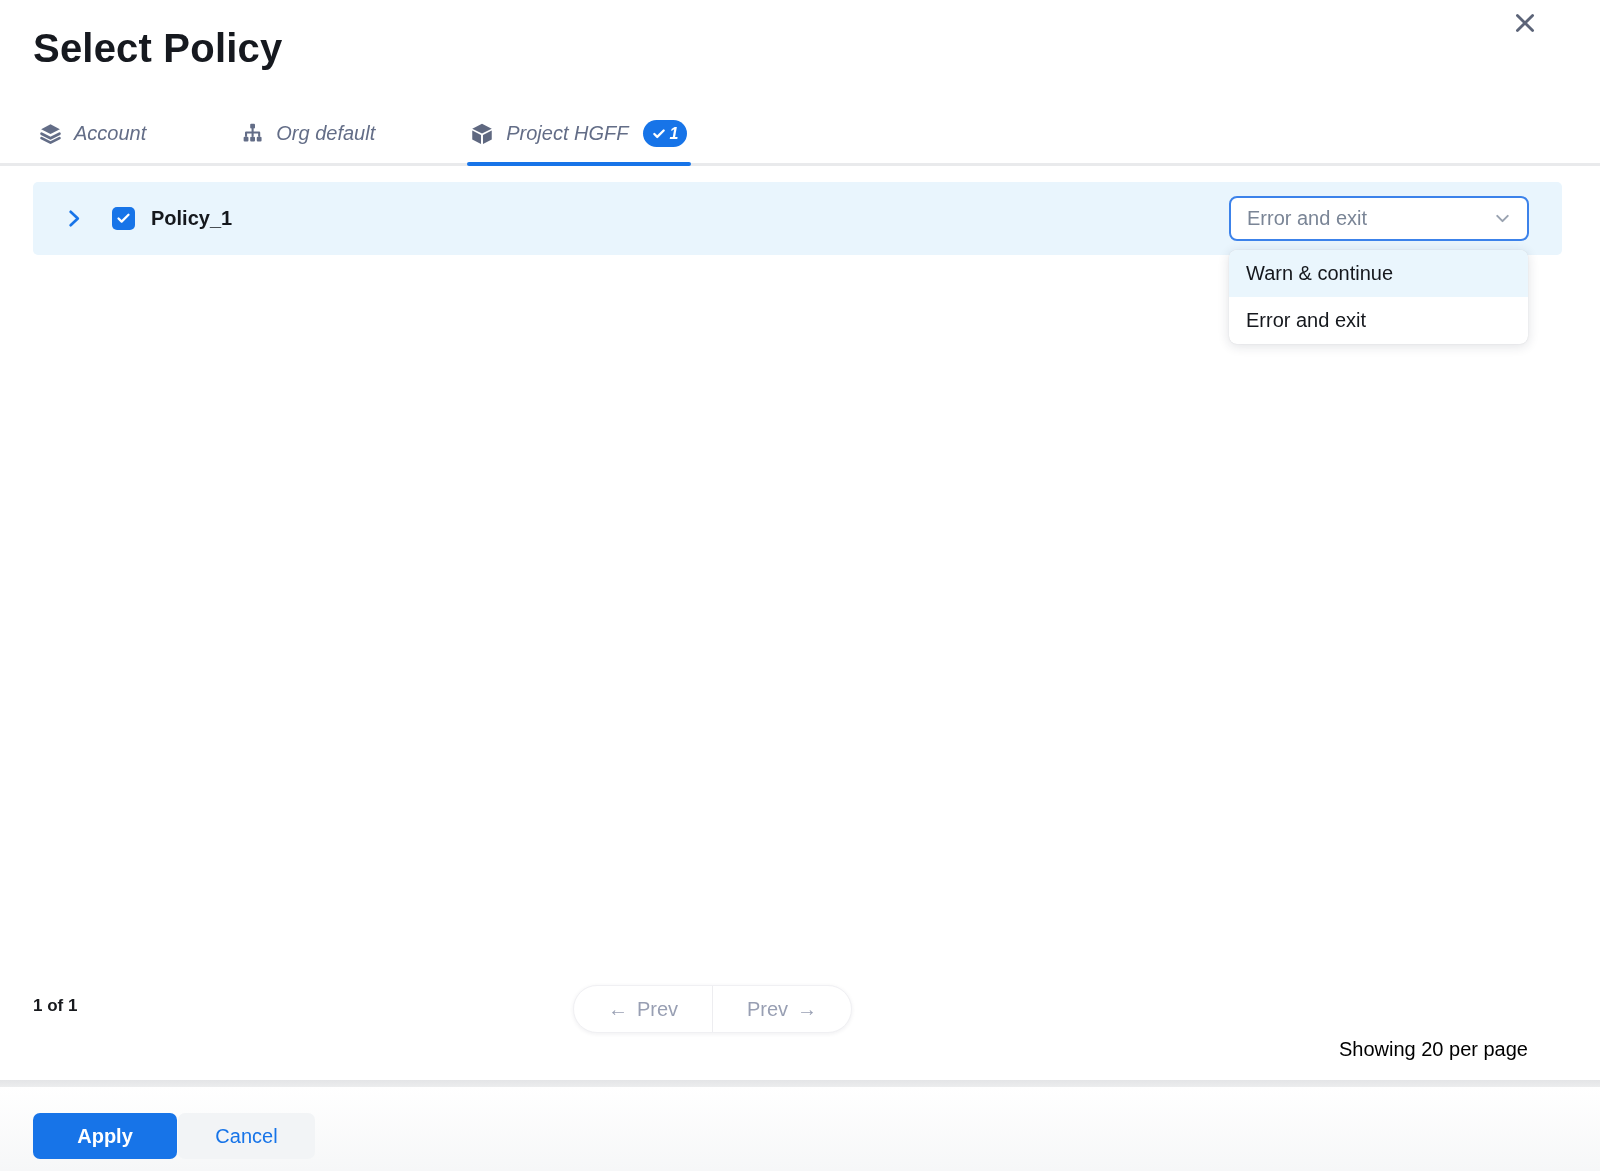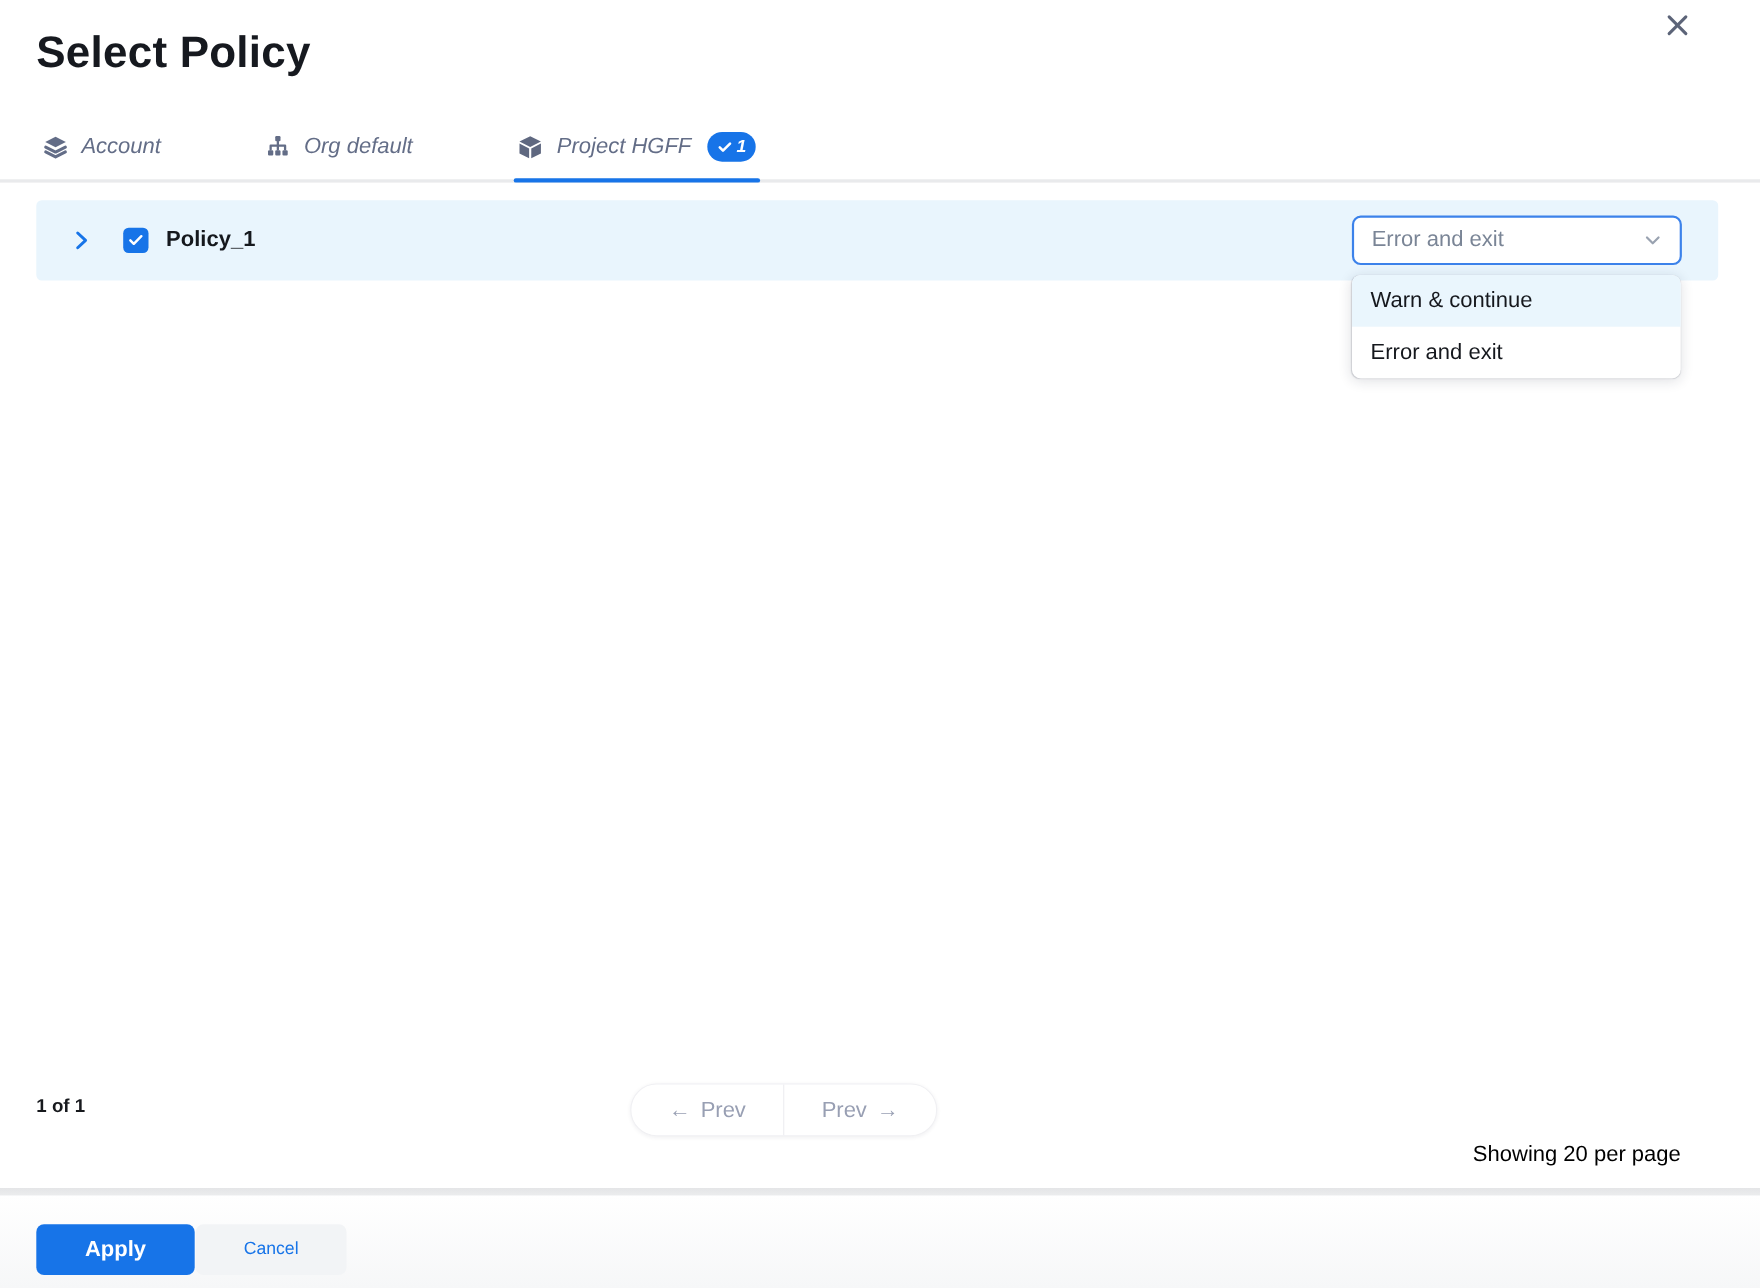--- a/index.html
+++ b/index.html
@@ -94,21 +94,21 @@
     background:linear-gradient(#ffffff,#f6f7f8);
   }
   .apply-btn {
     position:absolute; left:33px; top:26px; width:144px; height:46px;
     background:#1774e8; border:none; border-radius:7px;
     font-family:inherit; font-size:20px; font-weight:700; color:#ffffff; cursor:pointer;
   }
   .cancel-btn {
     position:absolute; left:178px; top:26px; width:137px; height:46px;
     background:#f2f4f6; border:none; border-radius:7px;
-    font-family:inherit; font-size:16px; font-weight:500; color:#1774e8; cursor:pointer;
+    font-family:inherit; font-size:20px; font-weight:500; color:#1774e8; cursor:pointer;
   }
   svg { display:block; }
 </style>
 </head>
 <body>
 
 <h1 class="dialog-title">Select Policy</h1>
 
 <button class="close-btn" aria-label="Close">
   <svg width="26" height="26" viewBox="0 0 24 24" fill="none" stroke="#5c6478" stroke-width="2.6" stroke-linecap="round">

